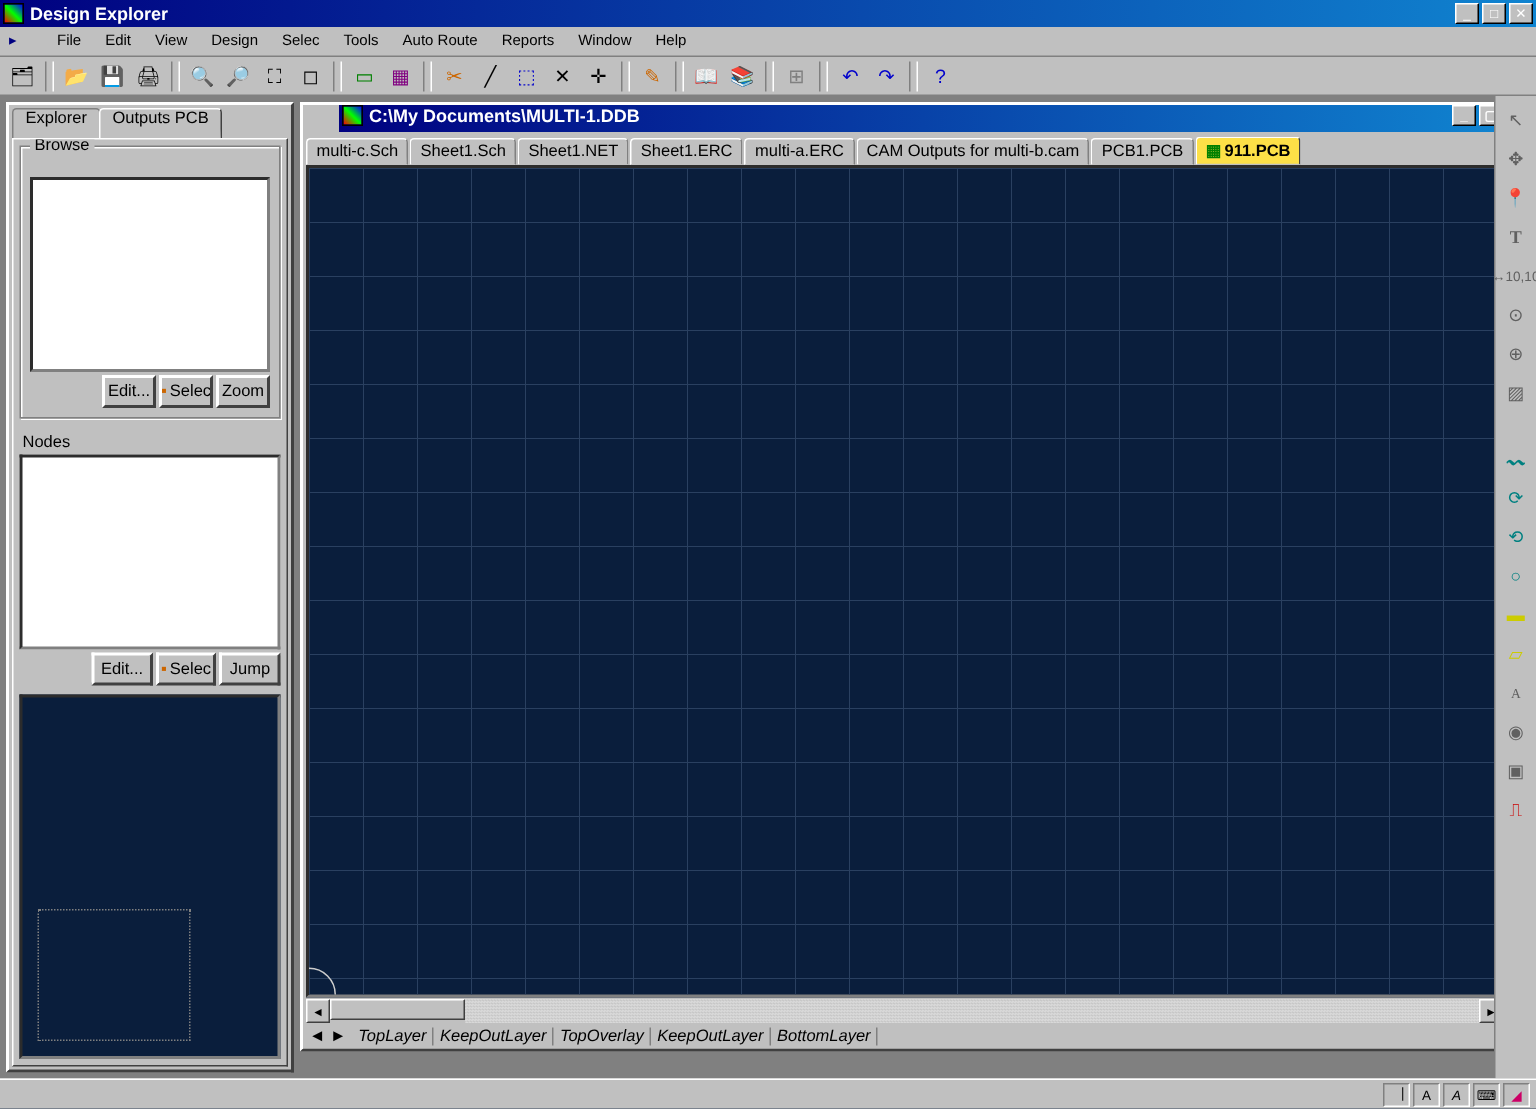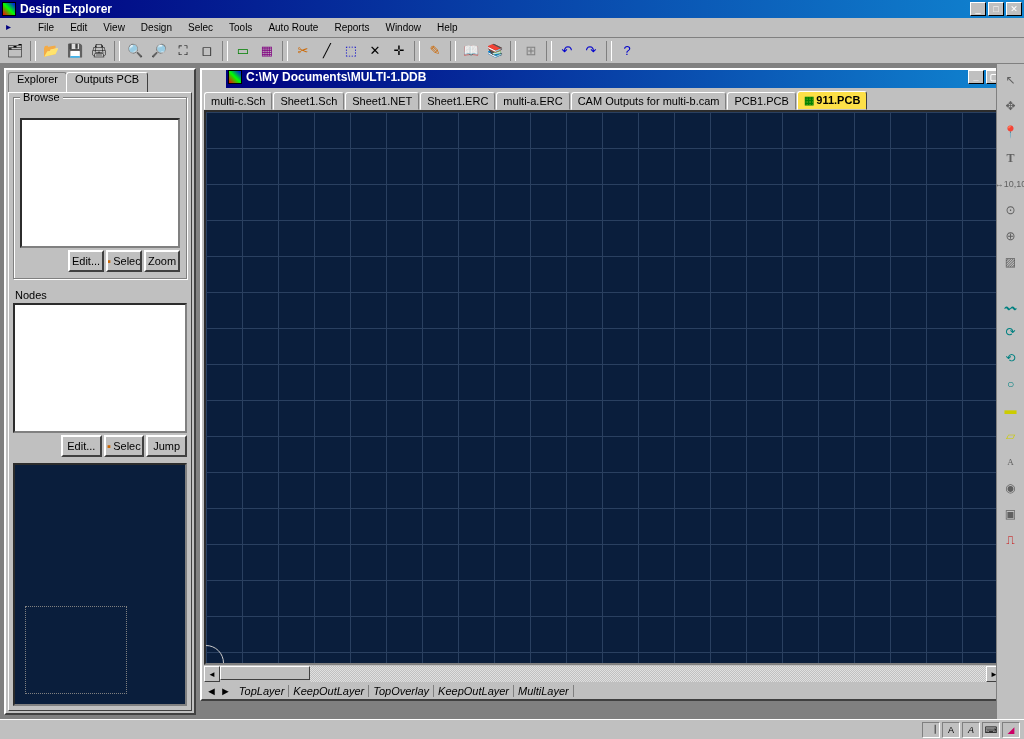--- a/index.html
+++ b/index.html
@@ -473,21 +473,21 @@
         <div class="scroll-thumb"></div>
         <div class="scroll-track"></div>
         <div class="scroll-btn">►</div>
       </div>
       <div class="layer-tabs">
         <span style="margin-right:4px">◄ ►</span>
         <div class="layer-tab"><span>TopLayer</span></div>
         <div class="layer-tab"><span>KeepOutLayer</span></div>
         <div class="layer-tab"><span>TopOverlay</span></div>
         <div class="layer-tab"><span>KeepOutLayer</span></div>
-        <div class="layer-tab"><span>MultiLayer</span></div>
+        <div class="layer-tab"><span>BottomLayer</span></div>
       </div>
     </div>
     <div class="vscroll"></div>
   </div>
 </div>
 
 <div class="right-toolbar">
   <div class="rtool">↖</div>
   <div class="rtool">✥</div>
   <div class="rtool" style="color:#cc0000">📍</div>

